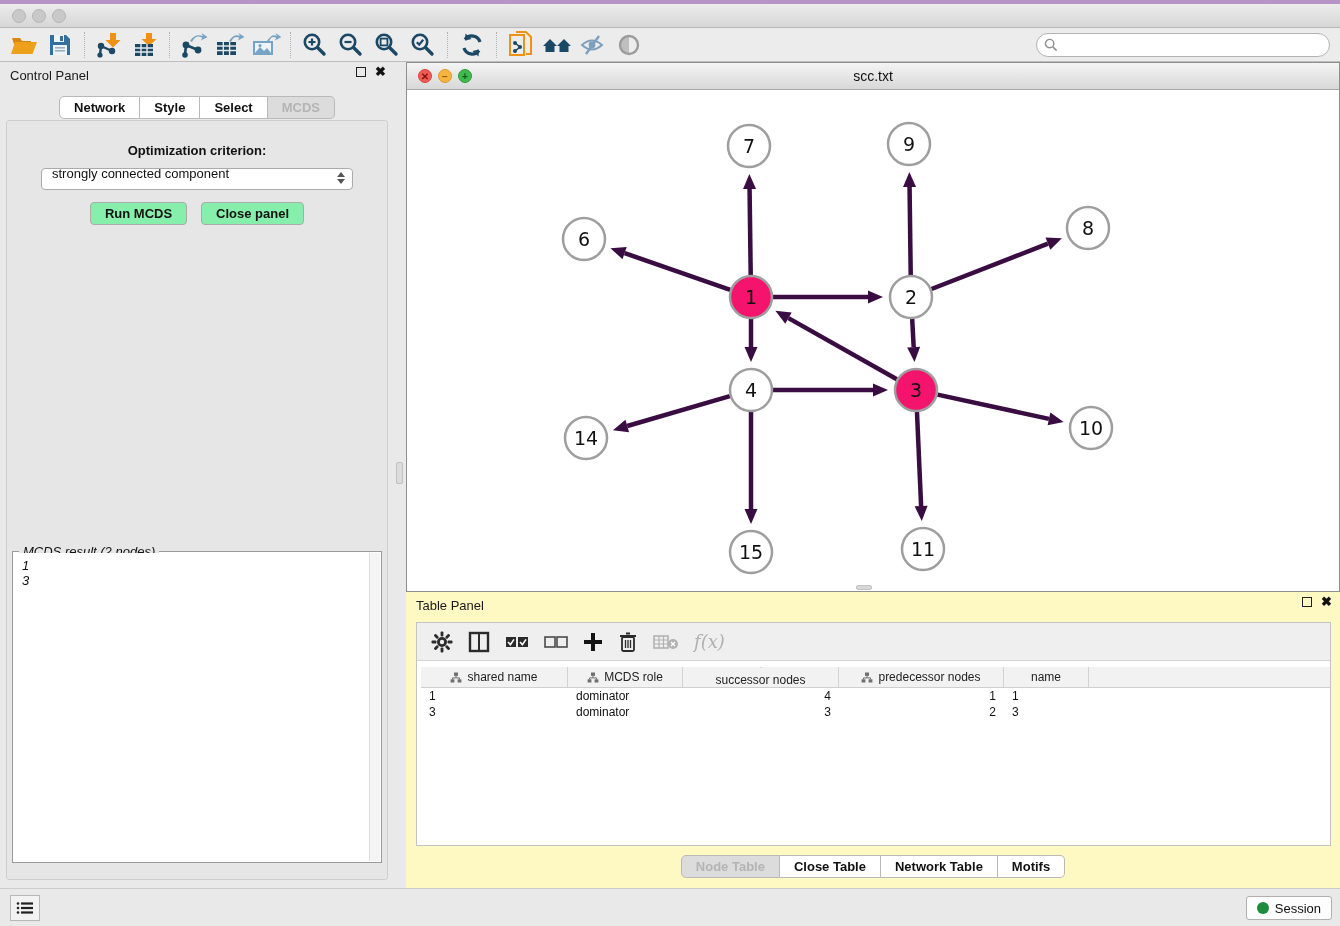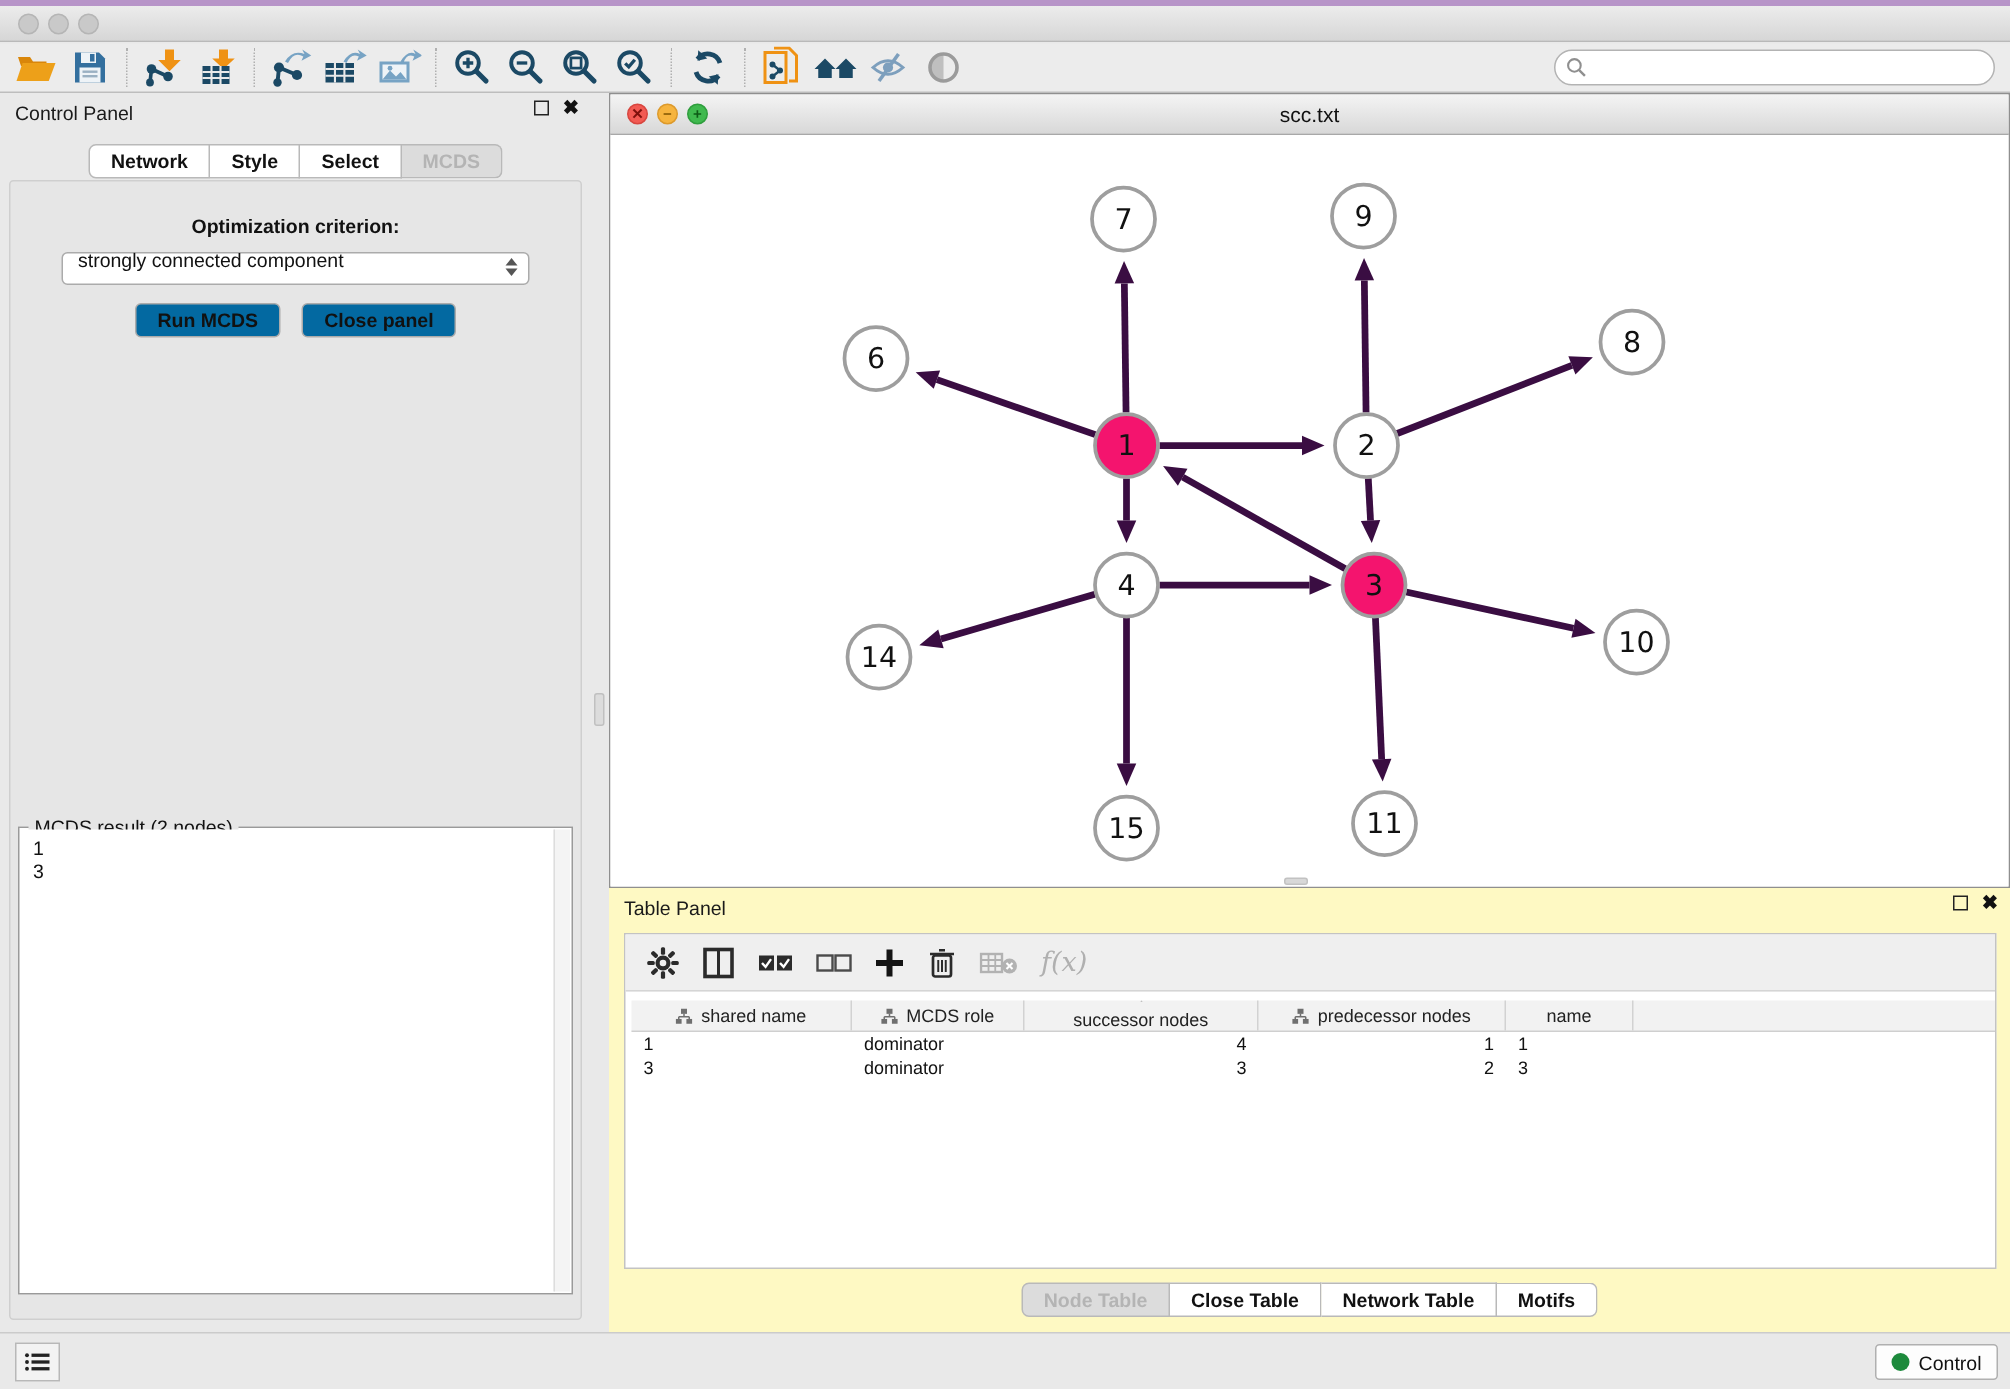--- a/index.html
+++ b/index.html
@@ -39,23 +39,23 @@
   .seg.sel { background:#dcdcdc; color:#b4b4b4; }
 
   .cp-body { position:absolute; left:6px; right:6px; top:58px; bottom:8px; background:#e6e6e6; border:1px solid #cfcfcf; border-radius:3px; }
   .opt-label { text-align:center; font-size:13px; font-weight:bold; color:#111; margin-top:22px; }
   .select-box { position:relative; margin:10px auto 0; width:312px; height:22px; background:#fff; border:1px solid #ababab; border-radius:4px;
     font-size:13px; color:#111; display:flex; align-items:center; padding:0 22px 12px 10px; }
   .chevrons { position:absolute; right:7px; top:3px; display:flex; flex-direction:column; gap:2px; }
   .chev-up { width:0; height:0; border-left:4px solid transparent; border-right:4px solid transparent; border-bottom:5px solid #555; }
   .chev-dn { width:0; height:0; border-left:4px solid transparent; border-right:4px solid transparent; border-top:5px solid #555; }
   .btn-row { display:flex; justify-content:center; gap:14px; margin-top:12px; }
-  .pbtn { font-size:13px; font-weight:bold; color:#111; background:#0369a1; border:1px solid #ababab; border-radius:4px; padding:3px 14px; }
-
-  .result-fieldset { position:absolute; left:5px; right:5px; top:430px; bottom:16px; border:1px solid #9a9a9a; background:#fff; }
+  .pbtn { font-size:13px; font-weight:bold; color:#111; background:#86efac; border:1px solid #ababab; border-radius:4px; padding:3px 14px; }
+
+  .result-fieldset { position:absolute; left:5px; right:5px; top:430px; bottom:16px; border:1px solid #9a9a9a; background:#fff;font-style:italic; }
   .result-legend { position:absolute; left:6px; top:-8px; background:#e6e6e6; padding:0 4px; font-size:13px; color:#111; }
   .result-area { position:absolute; inset:1px; background:#fff; font-size:13px; color:#111; padding:5px 8px; white-space:pre-line; }
   .result-scroll { position:absolute; right:1px; top:1px; bottom:1px; width:11px; background:#f4f4f4; border-left:1px solid #ddd; }
 
   
   .v-divider { position:absolute; left:394px; top:62px; width:12px; height:826px; background:#e9e9e9; }
   .v-grip { position:absolute; left:2px; top:400px; width:7px; height:22px; background:#dcdcdc; border:1px solid #c0c0c0; border-radius:2px; }
 
   
   .net-window { position:absolute; left:406px; top:62px; width:934px; height:530px; border:1px solid #8f8f8f; background:#fff; }
@@ -490,17 +490,17 @@
         <circle cx="2" cy="2.5" r="1.3" fill="#222"></circle>
           <rect x="5" y="1.4" width="12" height="2.2" fill="#222"></rect>
         <circle cx="2" cy="7" r="1.3" fill="#222"></circle>
           <rect x="5" y="5.9" width="12" height="2.2" fill="#222"></rect>
         <circle cx="2" cy="11.5" r="1.3" fill="#222"></circle>
           <rect x="5" y="10.4" width="12" height="2.2" fill="#222"></rect>
       </svg>
     </button>
     <button class="memory-btn">
       <span class="mem-dot"></span>
-      <span>Control</span>
+      <span>Session</span>
     </button>
   </div>
 
 </div>
 
 </body></html>

